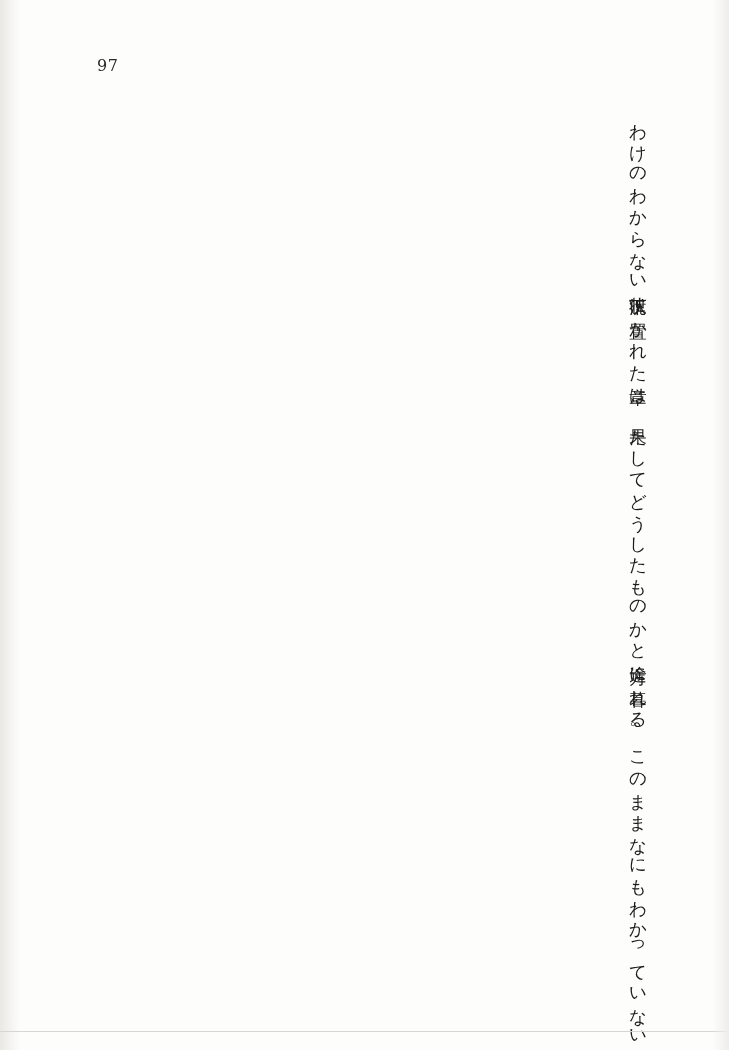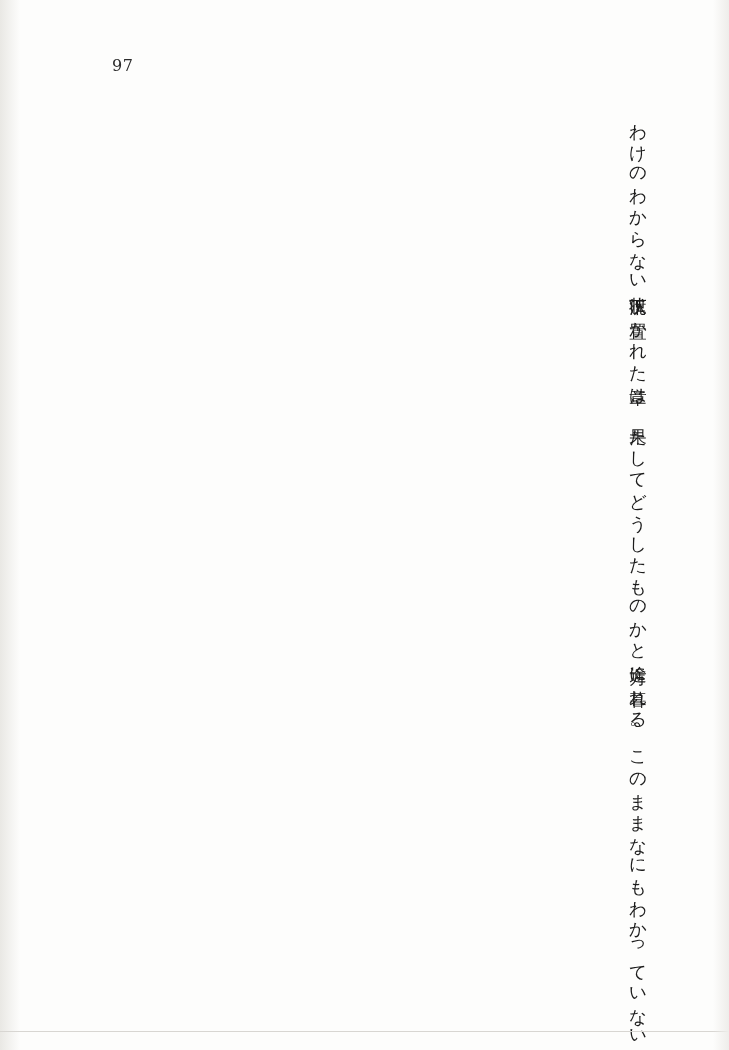--- a/index.html
+++ b/index.html
@@ -34,21 +34,21 @@
     content: "";
     position: absolute;
     right: 0; top: 0;
     width: 16px; height: 1050px;
     background: linear-gradient(to left, #eeedea, rgba(255,255,255,0));
     pointer-events: none;
   }
 
   #page-number {
     position: absolute;
-    left: 112px;
+    left: 97px;
     top: 56px;
     font-size: 16px;
     color: #2b2b2b;
     letter-spacing: 0.5px;
     font-family: "DejaVu Serif", "Liberation Serif", serif;
   }
 
   
   #body-text {
     position: absolute;

